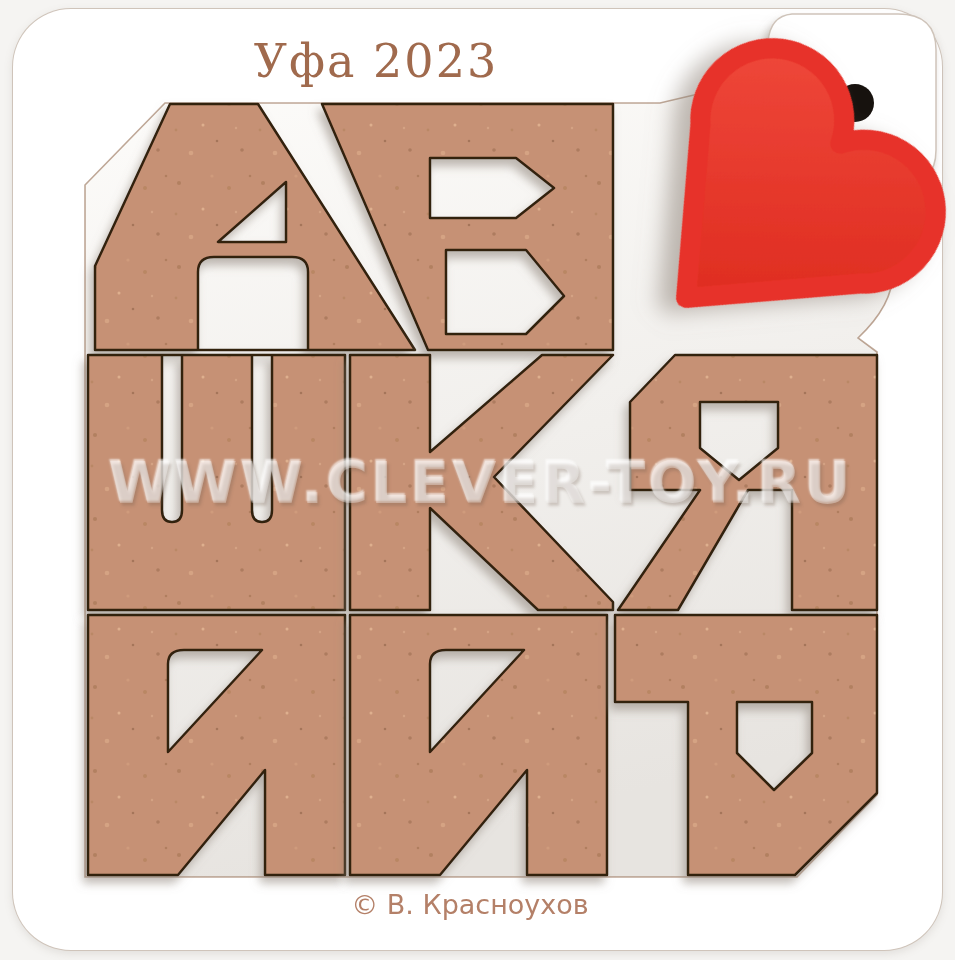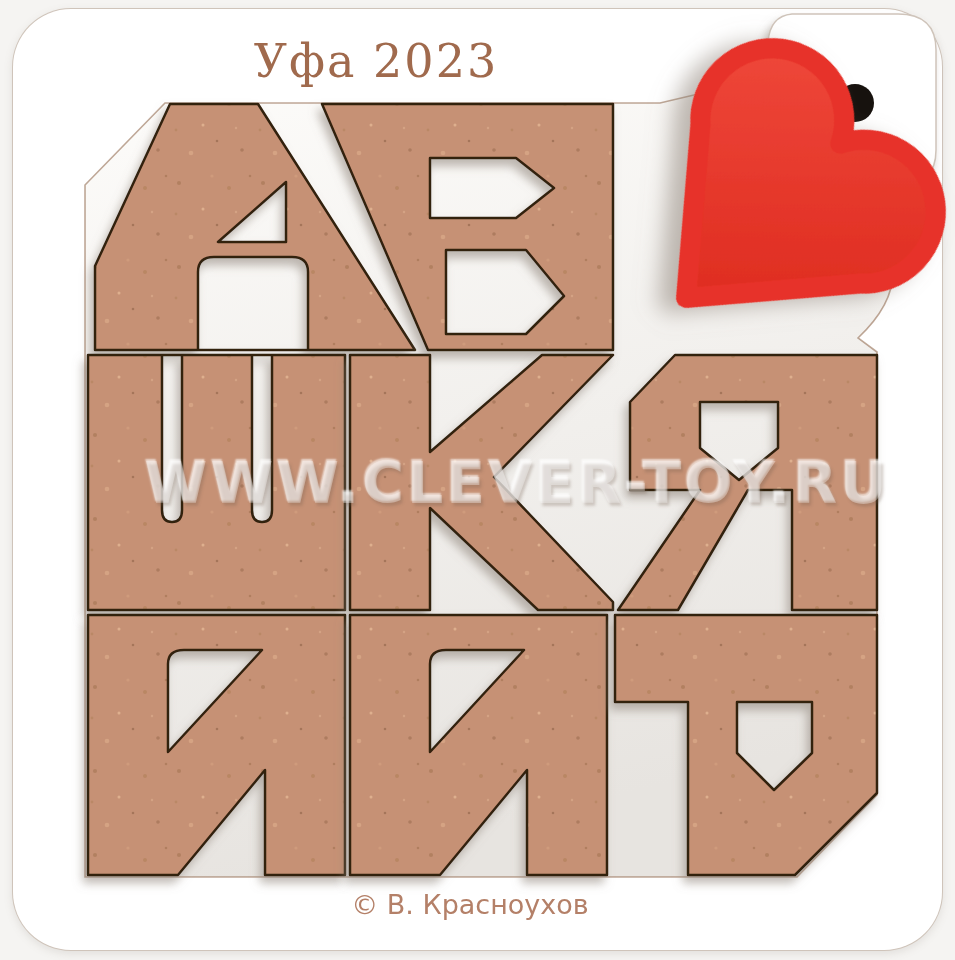--- a/index.html
+++ b/index.html
@@ -9,21 +9,21 @@
          border-radius:58px;box-shadow:0 0 0 1px #cfc4ba, 0 3px 10px rgba(120,110,100,0.18);}
   svg.puzzle{position:absolute;left:0;top:0;width:955px;height:960px;}
   .title{position:absolute;top:34px;left:376px;transform:translateX(-50%);
          font-family:"DejaVu Serif","Liberation Serif",serif;font-size:46px;color:#a06a4d;
          letter-spacing:2px;white-space:nowrap;}
   .credits{position:absolute;top:889px;left:470px;transform:translateX(-50%);display:flex;gap:12px;
            font-size:27px;color:#b48068;white-space:nowrap;flex-direction:column;}
   .watermark{position:absolute;top:450px;left:481px;transform:translateX(-50%);
              font-weight:bold;font-size:57px;letter-spacing:3px;white-space:nowrap;
              color:rgba(255,255,255,0.34);
-             text-shadow:2px 3px 3px rgba(110,90,75,0.28), -1px -2px 2px rgba(255,255,255,0.65);margin-left:36px;}
+             text-shadow:2px 3px 3px rgba(110,90,75,0.28), -1px -2px 2px rgba(255,255,255,0.65);}
   .piece{stroke:#33200f;stroke-width:2.5;stroke-linejoin:round;fill-rule:evenodd;}
 </style>
 </head>
 <body>
 
 <div class="stage">
 
   <div class="board"></div>
 
   <svg class="puzzle" viewBox="0 0 955 960">

